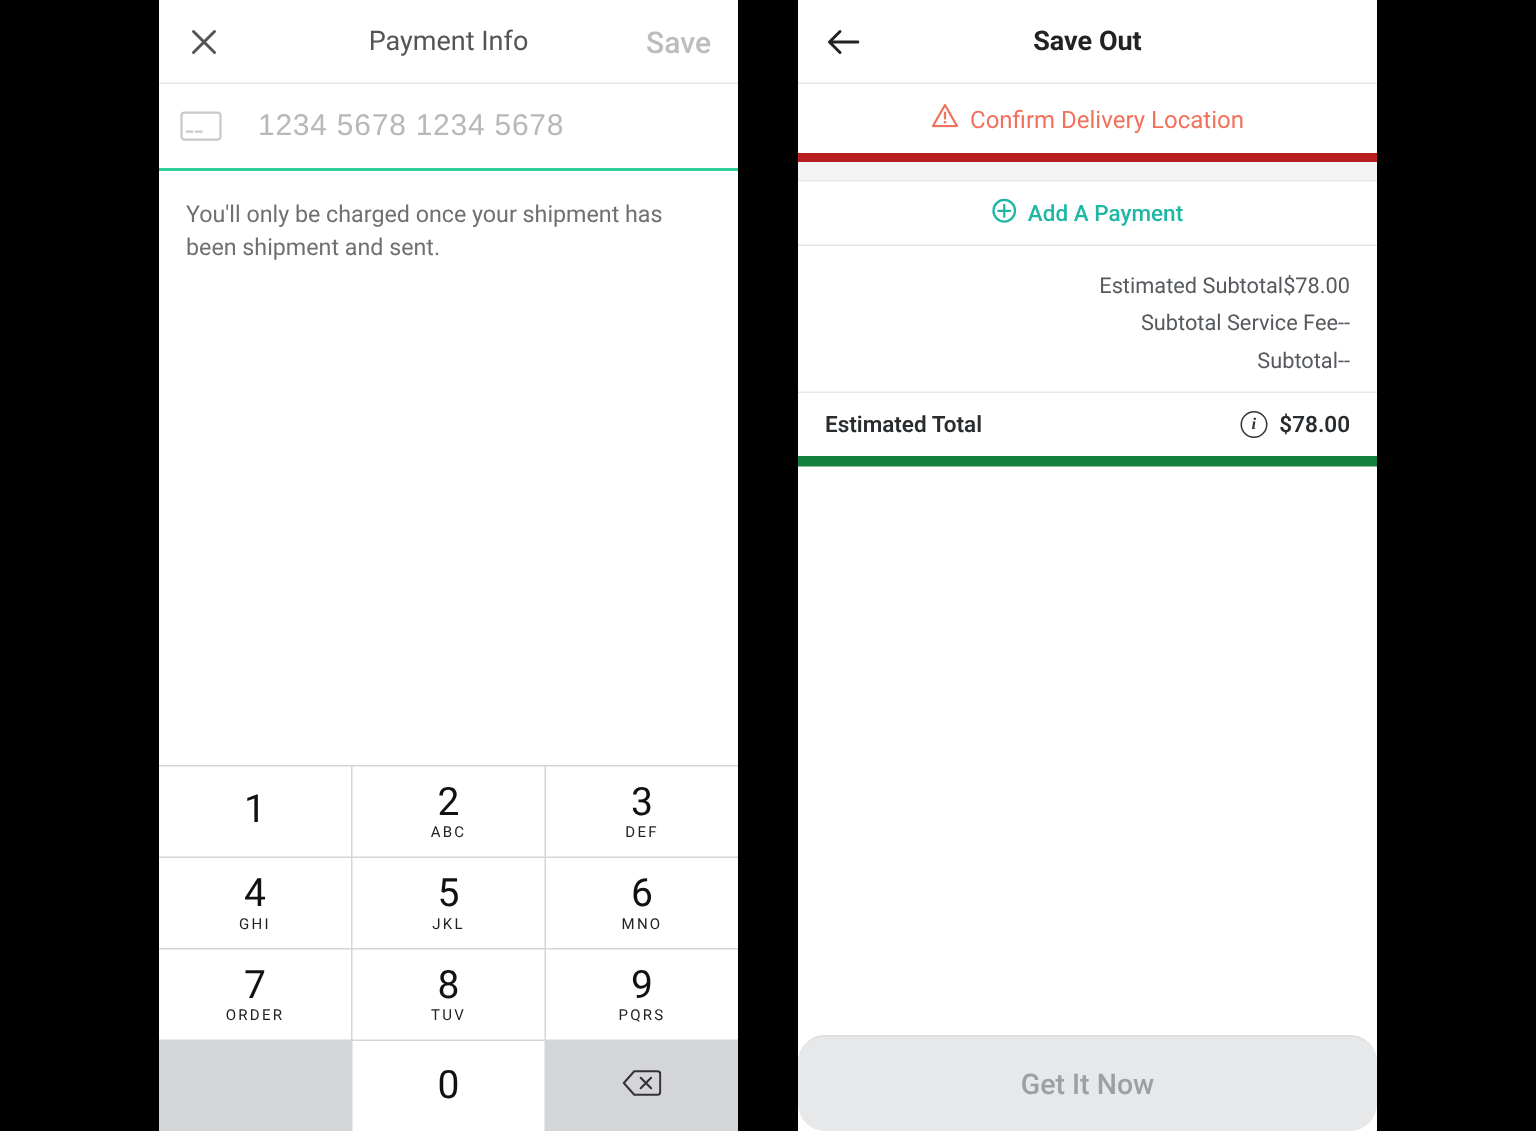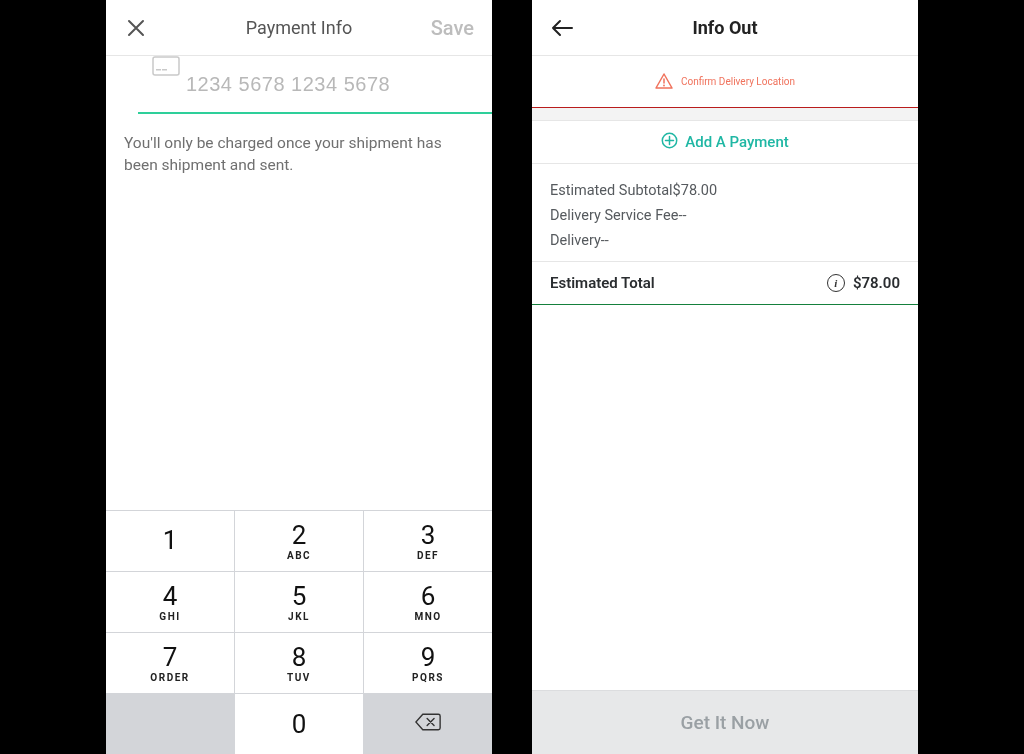--- a/index.html
+++ b/index.html
@@ -47,25 +47,25 @@
   }
   .x-btn, .back-btn {
     width: 24px; height: 24px;
     display: flex; align-items: center; justify-content: center;
     cursor: pointer;
     z-index: 2;
   }
   .card-input-row {
     background: #fff;
     display: flex;
+    align-items: center;
     height: 58px;
     padding: 0 14px;
     border-bottom: 2px solid #2ecf9a;
-    gap: 6px;
-    margin-left: 32px;
+    gap: 24px;
   }
   .card-input-row input {
     border: none;
     outline: none;
     font-size: 20px;
     color: #333;
     flex: 1;
     background: transparent;
     letter-spacing: 0.5px;
   }
@@ -101,43 +101,43 @@
   .key .digit {
     font-size: 26px;
     font-weight: 400;
     color: #111;
     line-height: 1;
   }
   .key .sub {
     font-size: 10px;
     letter-spacing: 1.5px;
     color: #222;
-    font-weight: 700;
+    font-weight: 400;
     margin-top: 2px;
   }
   .key.blank { background: #d3d5d9; cursor: default; }
   .key.backspace { background: #d3d5d9; }
   .key.backspace svg { width: 26px; height: 20px; }
 
   
   .right .header .center {
     font-weight: 700;
     color: #222;
     font-size: 18px;
   }
   .warn-row {
     background: #fff;
     height: 52px;
-    border-bottom: 1px solid #b91c1c;
+    border-bottom: 6px solid #b91c1c;
     display: flex;
     align-items: center;
     justify-content: center;
     gap: 8px;
     color: #f0725c;
-    font-size: 10px;
+    font-size: 16px;
     cursor: pointer;
   }
   .gap8 { height: 12px; background: #f3f3f3; }
   .add-pay-row {
     background: #fff;
     height: 44px;
     border-top: 1px solid #e6e6e6;
     border-bottom: 1px solid #e6e6e6;
     display: flex;
     align-items: center;
@@ -155,29 +155,29 @@
   }
   .summary-head {
     font-size: 11px;
     letter-spacing: 0.8px;
     color: #aeb2b6;
     font-weight: 600;
     margin-bottom: 10px;
   }
   .line {
     display: flex;
-    justify-content: flex-start;
+    justify-content: flex-end;
     font-size: 14.5px;
     color: #565a5e;
     padding: 4px 0;
   }
   .total-row {
     background: #fff;
     border-top: 1px solid #e6e6e6;
-    border-bottom: 1px solid #15803d;
+    border-bottom: 7px solid #15803d;
     padding: 12px 18px;
     display: flex;
     justify-content: space-between;
     align-items: center;
     font-size: 15px;
     color: #2a2d30;
     font-weight: 600;
   }
   .total-right {
     display: flex;
@@ -202,20 +202,21 @@
     height: 64px;
     background: #e7e8e9;
     color: #9aa0a4;
     font-size: 19px;
     font-weight: 500;
     display: flex;
     align-items: center;
     justify-content: center;
     border-top: 1px solid #dcdddf;
     cursor: pointer;
+    border-radius: 18px;
   }
 </style>
 </head>
 <body>
 
 <div class="phone left">
   <div class="header">
     <div class="x-btn">
       <svg width="18" height="18" viewBox="0 0 18 18">
           <path d="M2 2 L16 16 M16 2 L2 16" stroke="#555" stroke-width="2" stroke-linecap="round" fill="none"></path>
@@ -292,21 +293,21 @@
   </div>
 </div>
 
 <div class="phone right">
   <div class="header">
     <div class="back-btn">
       <svg width="22" height="18" viewBox="0 0 22 18">
           <path d="M9 2 L2 9 L9 16 M2 9 H21" fill="none" stroke="#222" stroke-width="2" stroke-linecap="round" stroke-linejoin="round"></path>
         </svg>
     </div>
-    <div class="center">Info Out</div>
+    <div class="center">Save Out</div>
     <div style="width:24px"></div>
   </div>
 
   <div class="warn-row">
     <span>
       <svg width="18" height="16" viewBox="0 0 18 16">
           <path d="M9 1 L17 15 H1 Z" fill="none" stroke="#f0725c" stroke-width="1.5" stroke-linejoin="round"></path>
           <line x1="9" y1="6" x2="9" y2="10" stroke="#f0725c" stroke-width="1.5" stroke-linecap="round"></line>
           <circle cx="9" cy="12.5" r="0.9" fill="#f0725c"></circle>
         </svg>
@@ -325,25 +326,25 @@
     </span>
     <span>Add A Payment</span>
   </div>
 
   <div class="summary">
     <div class="line">
       <span>Estimated Subtotal</span>
       <span>$78.00</span>
     </div>
     <div class="line">
-      <span>Delivery Service Fee</span>
+      <span>Subtotal Service Fee</span>
       <span>--</span>
     </div>
     <div class="line">
-      <span>Delivery</span>
+      <span>Subtotal</span>
       <span>--</span>
     </div>
   </div>
 
   <div class="total-row">
     <span>Estimated Total</span>
     <span class="total-right">
       <span class="info-icon">i</span>
       <span>$78.00</span>
     </span>

